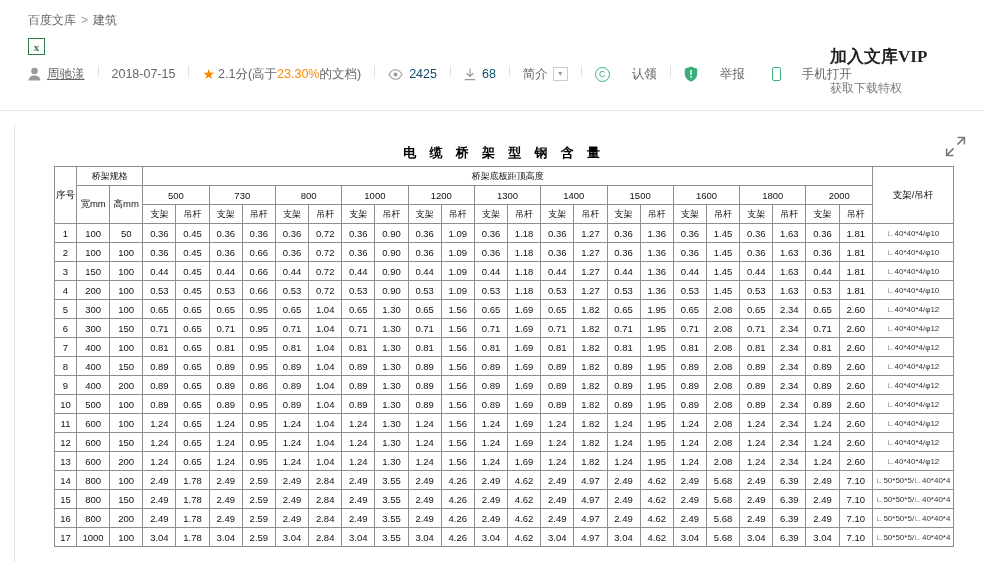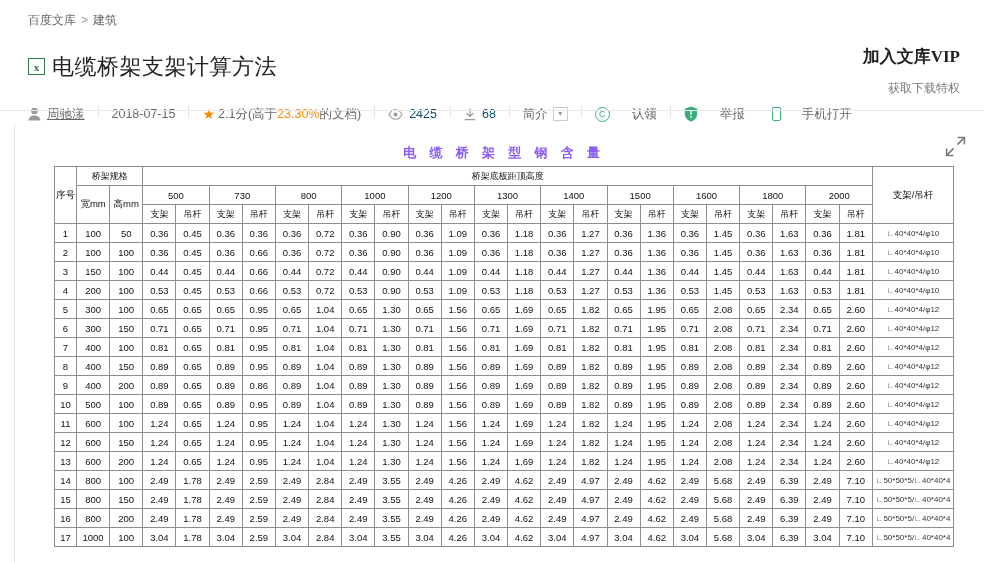--- a/index.html
+++ b/index.html
@@ -66,21 +66,21 @@
   }
   .shield-icon { width:14px; height:16px; margin-right:6px; flex:0 0 auto; }
   .phone-icon {
     width:9px; height:14px; border:1.5px solid #3aae7a; border-radius:2px;
     margin-right:5px; flex:0 0 auto;
   }
   .meta-link { color:#666; text-decoration:none;margin-left:16px; }
 
   
   .vip-promo {
-    position:absolute; right:24px; top:46px; text-align:right; width:130px;
+    position:absolute; right:24px; top:46px; text-align:left; width:130px;
   }
   .vip-promo .vt {
     font-size:17px; color:#222; font-weight:bold; line-height:22px;
     font-family:"Liberation Serif", serif;
   }
   .vip-promo .vs { font-size:12px; color:#7a7a7a; margin-top:12px; }
 
   .hdr-rule {
     position:absolute; left:0; right:0; top:110px; height:1px; background:#e8e8e8;
   }
@@ -93,21 +93,21 @@
   .expand-icon {
     position:absolute; right:18px; top:11px; width:21px; height:21px;
     cursor:pointer;
   }
 
   
   .sheet {
     position:absolute; left:39px; top:19px; width:900px;
   }
   .sheet-title {
-    text-align:center; font-size:13px; font-weight:bold; color:#8b5cf6;
+    text-align:center; font-size:13px; font-weight:bold; color:#000000;
     letter-spacing:5px; line-height:18px; margin-bottom:4px;
     font-family:"Liberation Serif", serif;
   }
 
   table.grid {
     border-collapse:collapse; width:900px;
     font-size:9.5px; color:#111; table-layout:fixed;
     font-family:"Liberation Sans", sans-serif;
   }
   table.grid td, table.grid th {
@@ -136,21 +136,20 @@
 
 <div class="page">
 
   <div class="breadcrumb">
     <a href="#">百度文库</a><span class="sep">&gt;</span><a href="#">建筑</a>
   </div>
 
   <div class="doc-header">
     <div class="title-row">
       <span class="xls-icon">x</span>
-      <h1 class="doc-title">电缆桥架支架计算方法</h1>
     </div>
 
     <div class="meta-row">
 
       <span class="meta-item">
         <svg class="person-icon" viewBox="0 0 13 14">
           <circle cx="6.5" cy="4" r="3.3" fill="#9a9a9a"></circle>
           <path d="M0.6 13.6c0-3.4 2.6-5.2 5.9-5.2s5.9 1.8 5.9 5.2z" fill="#9a9a9a"></path>
         </svg>
         <a class="author-link" href="#">周驰漾</a>

